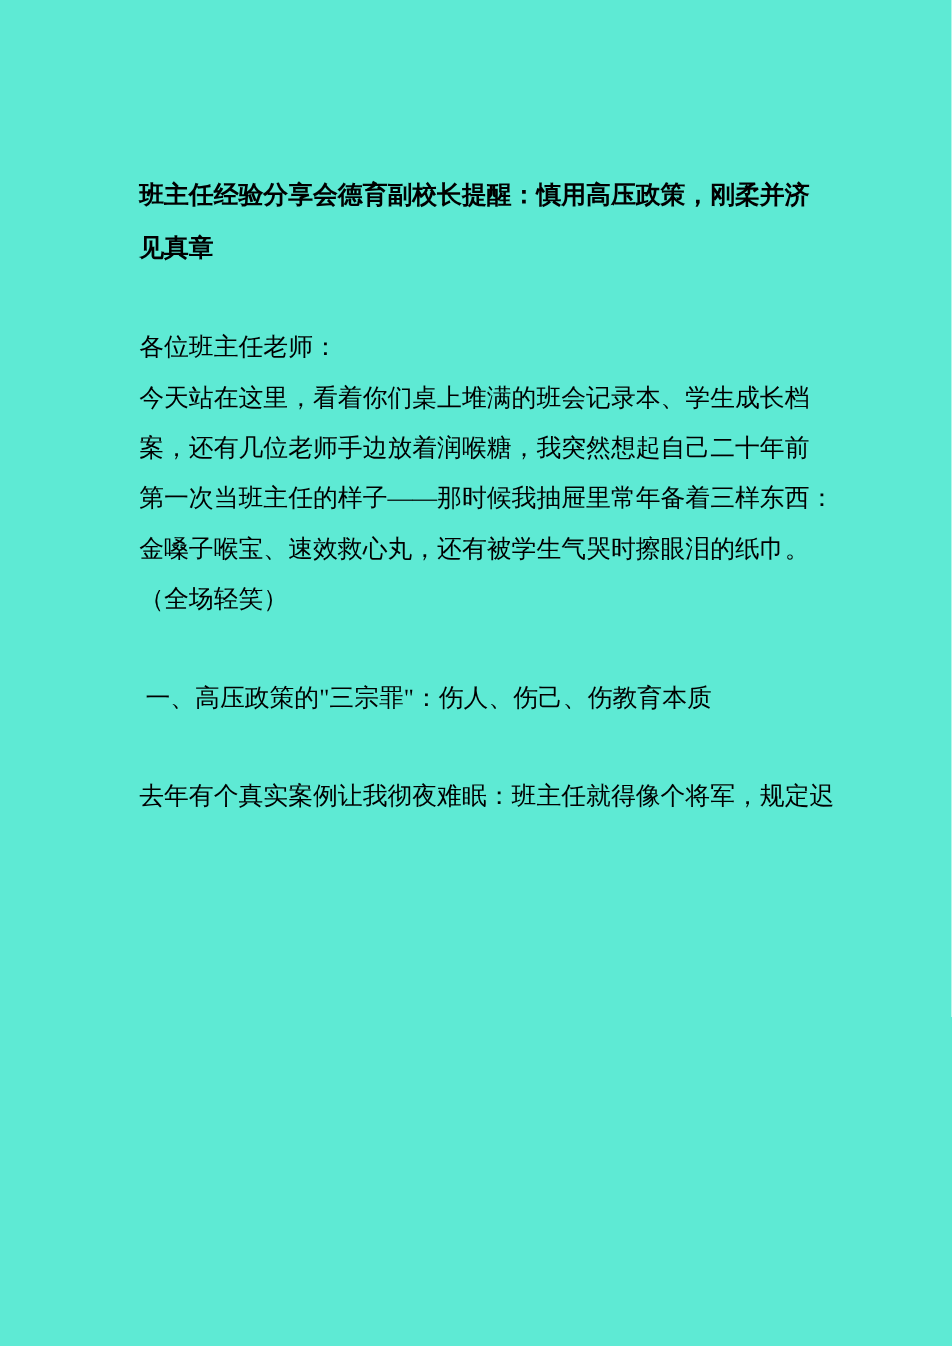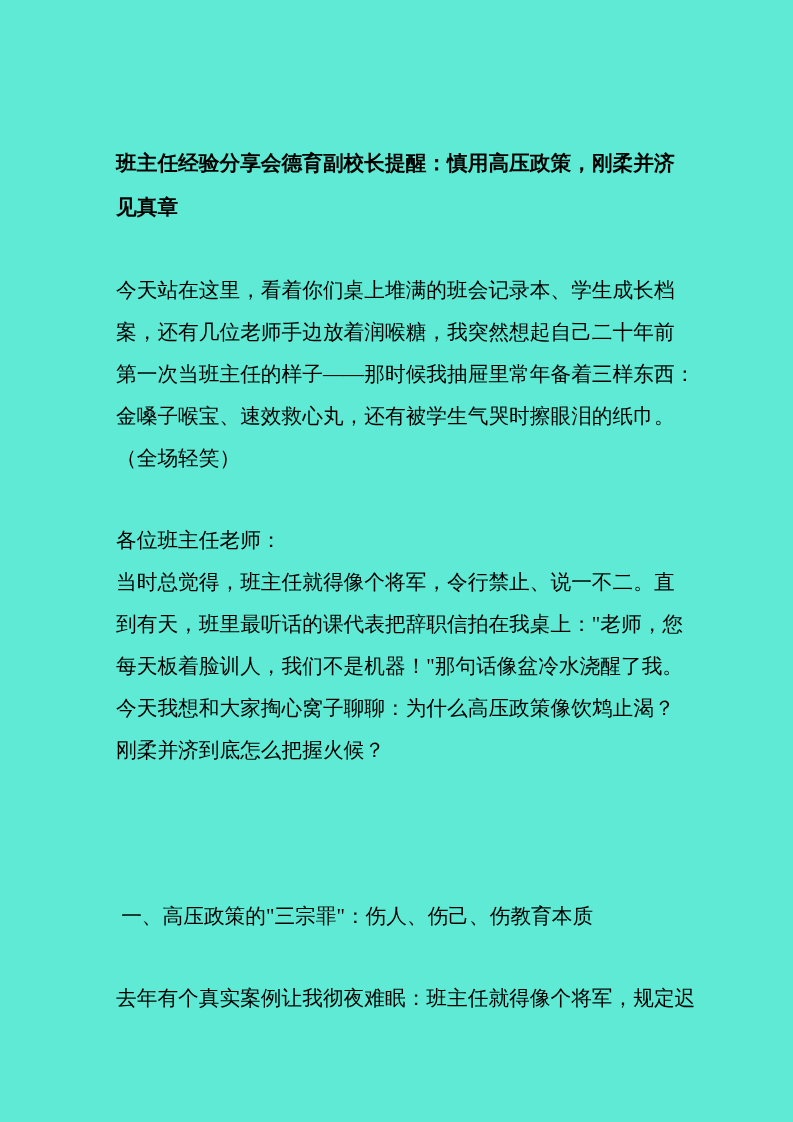--- a/index.html
+++ b/index.html
@@ -41,30 +41,25 @@
     margin-bottom: 124px;
   }
 </style>
 </head>
 <body>
 
 <div class="page">
   <h1 class="doc-title">班主任经验分享会德育副校长提醒：慎用高压政策，刚柔并济
 见真章</h1>
 
+  <p class="para">各位班主任老师：</p>
+
   <p class="para gap-after">今天站在这里，看着你们桌上堆满的班会记录本、学生成长档
 案，还有几位老师手边放着润喉糖，我突然想起自己二十年前
 第一次当班主任的样子——那时候我抽屉里常年备着三样东西：
 金嗓子喉宝、速效救心丸，还有被学生气哭时擦眼泪的纸巾。
 （全场轻笑）</p>
 
-  <p class="para">各位班主任老师：</p>
-
-  <p class="para big-gap-after">当时总觉得，班主任就得像个将军，令行禁止、说一不二。直
-到有天，班里最听话的课代表把辞职信拍在我桌上："老师，您
-每天板着脸训人，我们不是机器！"那句话像盆冷水浇醒了我。
-今天我想和大家掏心窝子聊聊：为什么高压政策像饮鸩止渴？
-刚柔并济到底怎么把握火候？</p>
 
   <p class="para gap-after"> 一、高压政策的"三宗罪"：伤人、伤己、伤教育本质</p>
 
   <p class="para">去年有个真实案例让我彻夜难眠：班主任就得像个将军，规定迟</p>
 </div>
 
 </body></html>

